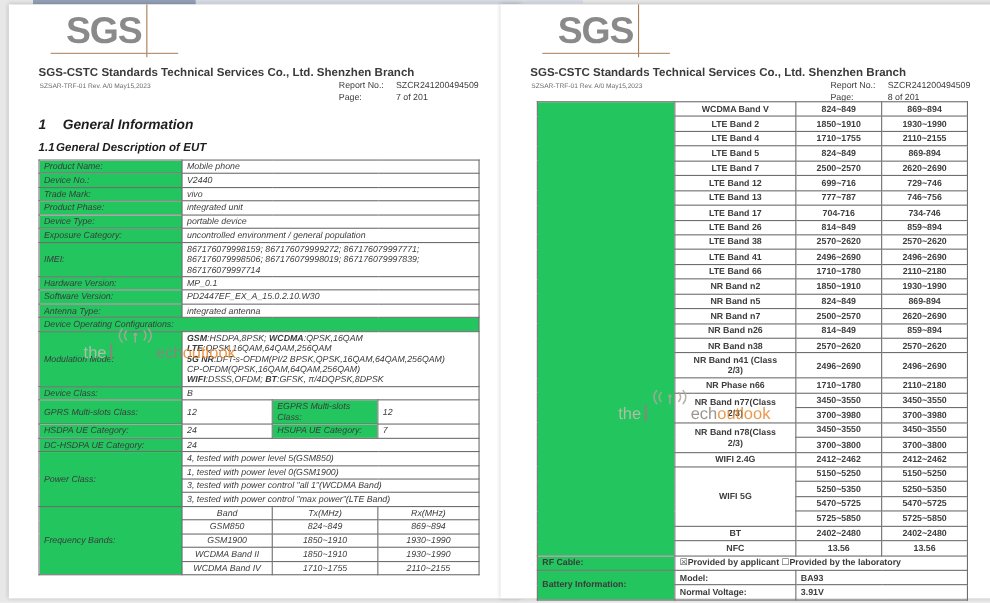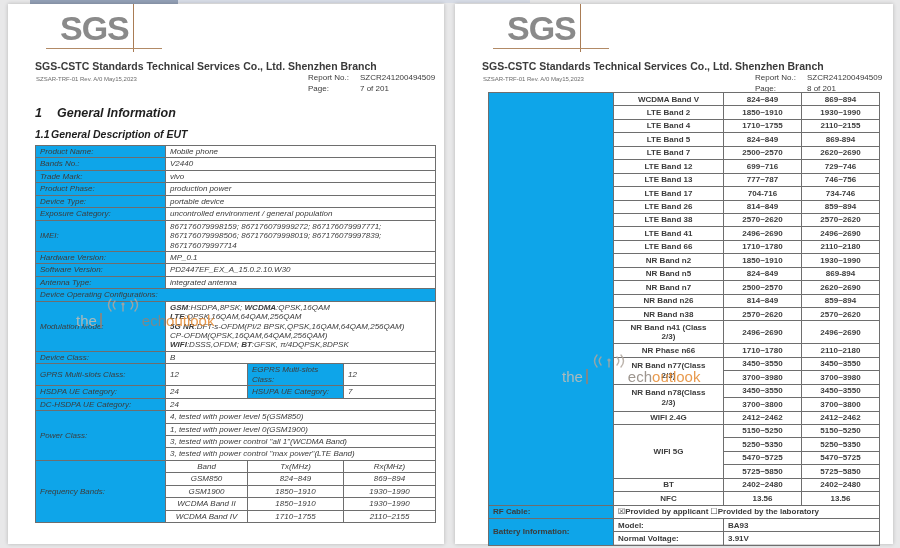--- a/index.html
+++ b/index.html
@@ -8,20 +8,21 @@
     background:#e8e8e9;
     font-family:"Liberation Sans","DejaVu Sans",sans-serif;
     color:#3a3a3a;
   }
   .artifact-bar{position:absolute;top:0;height:4px;background:#93a0b6;}
   .artifact-bar2{position:absolute;top:0;height:3px;background:#d7dce6;}
 
   .page{
     position:absolute;top:4px;bottom:4px;background:#ffffff;
     box-shadow:0 0 4px rgba(0,0,0,.22);
+    padding-left:30px;
   }
   #page-left{left:8px;width:436px;}
   #page-right{left:455px;width:438px;}
 
   
   .page-header{position:absolute;left:0;top:0;width:100%;height:96px;}
   .sgs-logo{
     position:absolute;left:52px;top:2px;
     font-weight:bold;font-size:34px;letter-spacing:-1px;color:#8a8a8a;
     line-height:44px;
@@ -43,21 +44,21 @@
   .h1 .num{display:inline-block;width:22px;}
   .h2{font-size:10.5px;font-weight:bold;color:#1e1e1e;margin:0 0 5px 0;}
   .h2 .num{display:inline-block;width:16px;}
 
   
   table.doc{border-collapse:collapse;table-layout:fixed;font-size:8px;color:#3c3c3c;}
   table.doc td{
     border:1px solid #6e6e6e;padding:1px 4px;line-height:1.18;
     vertical-align:middle;overflow:hidden;
   }
-  td.lab{background:#0ea5e9;}
+  td.lab{background:#22c55e;}
   td.c{text-align:center;}
   #left-table{width:400px;}
   #right-table{width:391px;font-weight:bold;}
   #right-table td{padding-top:1.5px;padding-bottom:1.5px;}
   .content-r{position:absolute;left:33px;top:88px;}
   b{font-weight:bold;text-align:center;}
 
   
   .wm{position:absolute;z-index:9;opacity:.85;pointer-events:none;white-space:nowrap;}
   .wm-icon{position:absolute;top:-15px;left:27px;}
@@ -103,30 +104,30 @@
           <col style="width:82px">
           <col style="width:96px">
           <col style="width:92px">
         </colgroup>
       <tbody>
           <tr>
             <td class="lab">Product Name:</td>
             <td colspan="3">Mobile phone</td>
           </tr>
           <tr>
-            <td class="lab">Bands No.:</td>
+            <td class="lab">Device No.:</td>
             <td colspan="3">V2440</td>
           </tr>
           <tr>
             <td class="lab">Trade Mark:</td>
             <td colspan="3">vivo</td>
           </tr>
           <tr>
             <td class="lab">Product Phase:</td>
-            <td colspan="3">production power</td>
+            <td colspan="3">integrated unit</td>
           </tr>
           <tr>
             <td class="lab">Device Type:</td>
             <td colspan="3">portable device</td>
           </tr>
           <tr>
             <td class="lab">Exposure Category:</td>
             <td colspan="3">uncontrolled environment / general population</td>
           </tr>
           <tr>

